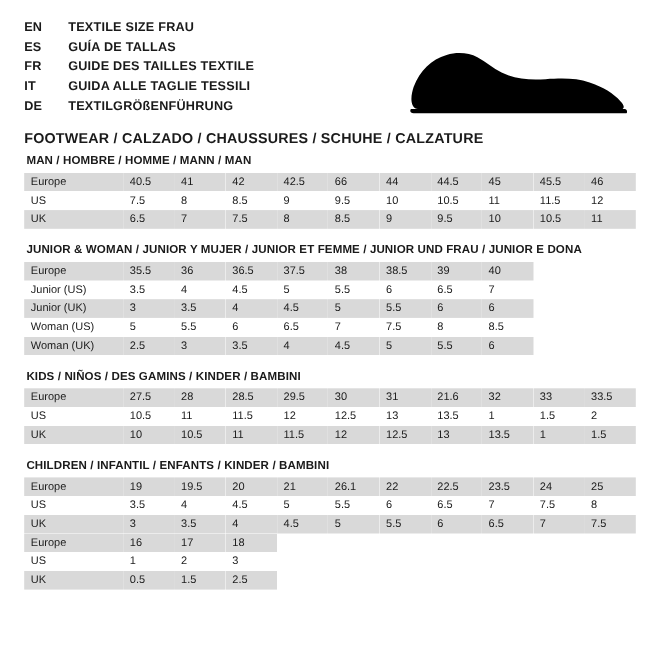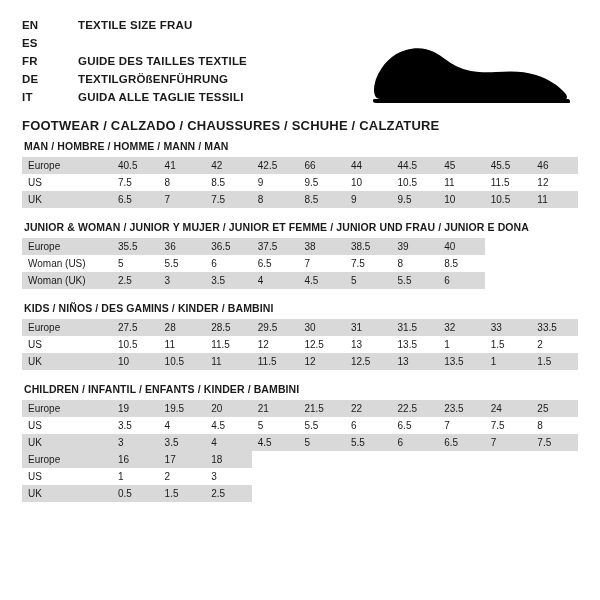--- a/index.html
+++ b/index.html
@@ -28,21 +28,20 @@
     height: 92px;
   }
   .lang-list {
     display: block;
   }
   .lang-row {
     display: flex;
     align-items: baseline;
     height: 18px;
     line-height: 18px;
-    gap: 16px;
   }
   .lang-code {
     width: 40px;
     font-size: 11.5px;
     font-weight: bold;
     letter-spacing: 0.2px;
   }
   .lang-title {
     font-size: 11.5px;
     font-weight: bold;
@@ -117,32 +116,33 @@
 <div class="page">
 
   <div class="header">
     <div class="lang-list">
         <div class="lang-row">
           <div class="lang-code">EN</div>
           <div class="lang-title">TEXTILE SIZE FRAU</div>
         </div>
         <div class="lang-row">
           <div class="lang-code">ES</div>
+          <div class="lang-title">GUÍA DE TALLAS</div>
         </div>
         <div class="lang-row">
           <div class="lang-code">FR</div>
           <div class="lang-title">GUIDE DES TAILLES TEXTILE</div>
         </div>
         <div class="lang-row">
+          <div class="lang-code">IT</div>
+          <div class="lang-title">GUIDA ALLE TAGLIE TESSILI</div>
+        </div>
+        <div class="lang-row">
           <div class="lang-code">DE</div>
           <div class="lang-title">TEXTILGRÖßENFÜHRUNG</div>
-        </div>
-        <div class="lang-row">
-          <div class="lang-code">IT</div>
-          <div class="lang-title">GUIDA ALLE TAGLIE TESSILI</div>
         </div>
       </div>
     <svg class="shoe" viewBox="0 0 200 66" xmlns="http://www.w3.org/2000/svg">
       <path d="M4 41 C10 26 20 16 34 12 C44 9 54 10 62 14 C70 18 76 24 84 28 C96 34 110 35 124 34 C140 33 152 33 164 37 C176 41 186 47 192 54 C195 57 196 60 194 61 L8 61 C4 61 2 57 2 52 C2 48 3 44 4 41 Z" fill="#000000"></path>
       <path d="M2 61 L196 61 C197 61 198 62 198 63 L198 64 C198 65 197 65 196 65 L4 65 C2 65 1 64 1 63 C1 62 1 61 2 61 Z" fill="#000000"></path>
     </svg>
     <div class="footwear-line">FOOTWEAR / CALZADO / CHAUSSURES / SCHUHE / CALZATURE</div>
   </div>
 
   <div id="sections-root">
@@ -203,20 +203,46 @@
               <td>36.5</td>
               <td>37.5</td>
               <td>38</td>
               <td>38.5</td>
               <td>39</td>
               <td>40</td>
               <td class="empty"></td>
               <td class="empty"></td>
             </tr>
             <tr class="plain">
+              <td class="label">Junior (US)</td>
+              <td>3.5</td>
+              <td>4</td>
+              <td>4.5</td>
+              <td>5</td>
+              <td>5.5</td>
+              <td>6</td>
+              <td>6.5</td>
+              <td>7</td>
+              <td class="empty"></td>
+              <td class="empty"></td>
+            </tr>
+            <tr class="shaded">
+              <td class="label">Junior (UK)</td>
+              <td>3</td>
+              <td>3.5</td>
+              <td>4</td>
+              <td>4.5</td>
+              <td>5</td>
+              <td>5.5</td>
+              <td>6</td>
+              <td>6</td>
+              <td class="empty"></td>
+              <td class="empty"></td>
+            </tr>
+            <tr class="plain">
               <td class="label">Woman (US)</td>
               <td>5</td>
               <td>5.5</td>
               <td>6</td>
               <td>6.5</td>
               <td>7</td>
               <td>7.5</td>
               <td>8</td>
               <td>8.5</td>
               <td class="empty"></td>
@@ -243,21 +269,21 @@
         <table class="sizes">
           <tbody>
             <tr class="shaded">
               <td class="label">Europe</td>
               <td>27.5</td>
               <td>28</td>
               <td>28.5</td>
               <td>29.5</td>
               <td>30</td>
               <td>31</td>
-              <td>31.5</td>
+              <td>21.6</td>
               <td>32</td>
               <td>33</td>
               <td>33.5</td>
             </tr>
             <tr class="plain">
               <td class="label">US</td>
               <td>10.5</td>
               <td>11</td>
               <td>11.5</td>
               <td>12</td>
@@ -287,21 +313,21 @@
       <div class="section" id="section-children">
         <div class="section-title">CHILDREN / INFANTIL / ENFANTS / KINDER / BAMBINI</div>
         <table class="sizes">
           <tbody>
             <tr class="shaded">
               <td class="label">Europe</td>
               <td>19</td>
               <td>19.5</td>
               <td>20</td>
               <td>21</td>
-              <td>21.5</td>
+              <td>26.1</td>
               <td>22</td>
               <td>22.5</td>
               <td>23.5</td>
               <td>24</td>
               <td>25</td>
             </tr>
             <tr class="plain">
               <td class="label">US</td>
               <td>3.5</td>
               <td>4</td>

